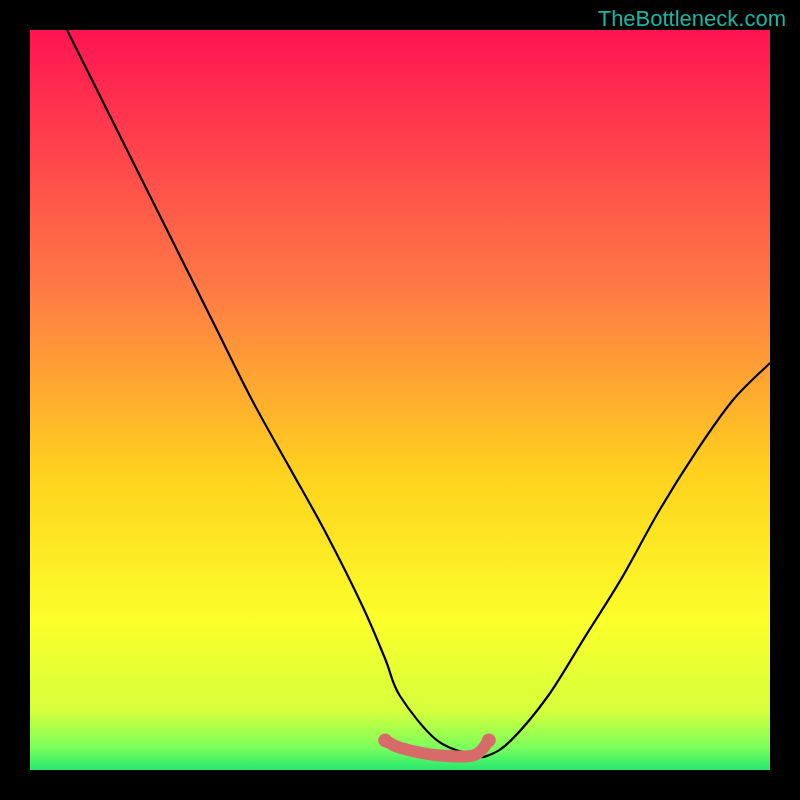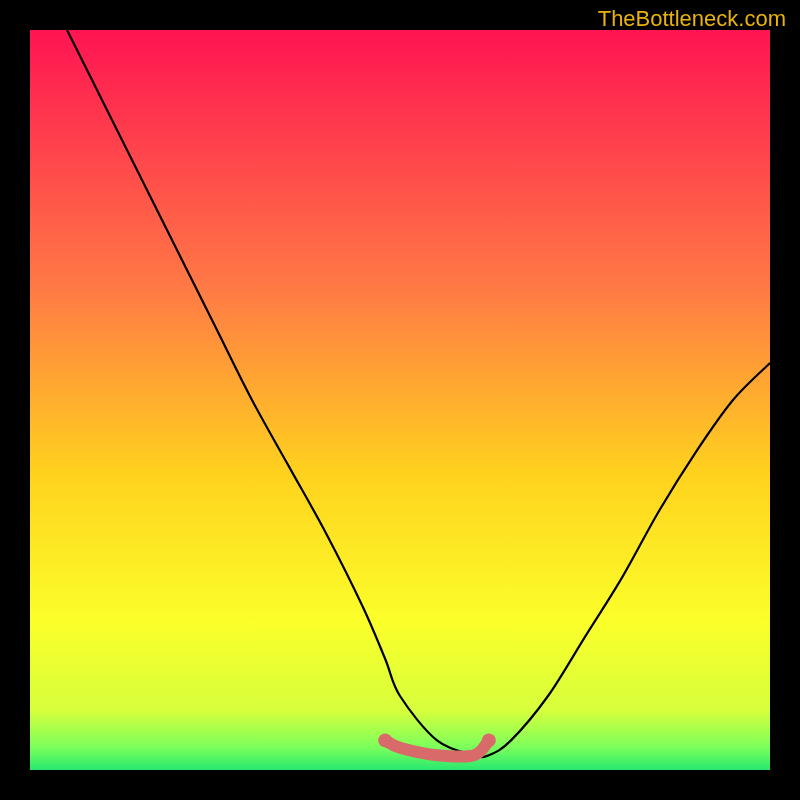--- a/index.html
+++ b/index.html
@@ -8,21 +8,21 @@
     width: 800px;
     height: 800px;
     background: #000;
     position: relative;
     font-family: Arial, Helvetica, sans-serif;
   }
   .watermark {
     position: absolute;
     top: 6px;
     right: 14px;
-    color: #eab308;
+    color: #14b8a6;
     font-size: 22px;
     font-weight: 500;
     z-index: 10;
     margin-left: 8px;
   }
   .plot-area {
     position: absolute;
     left: 30px;
     top: 30px;
     width: 740px;

